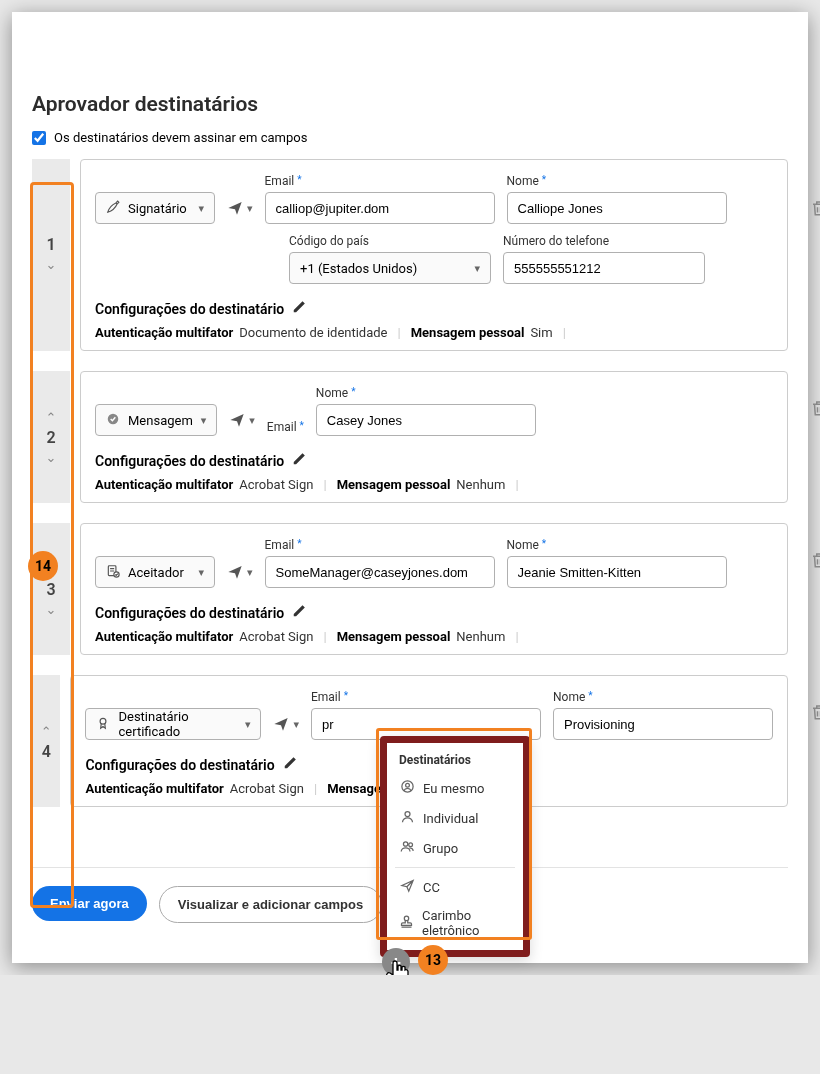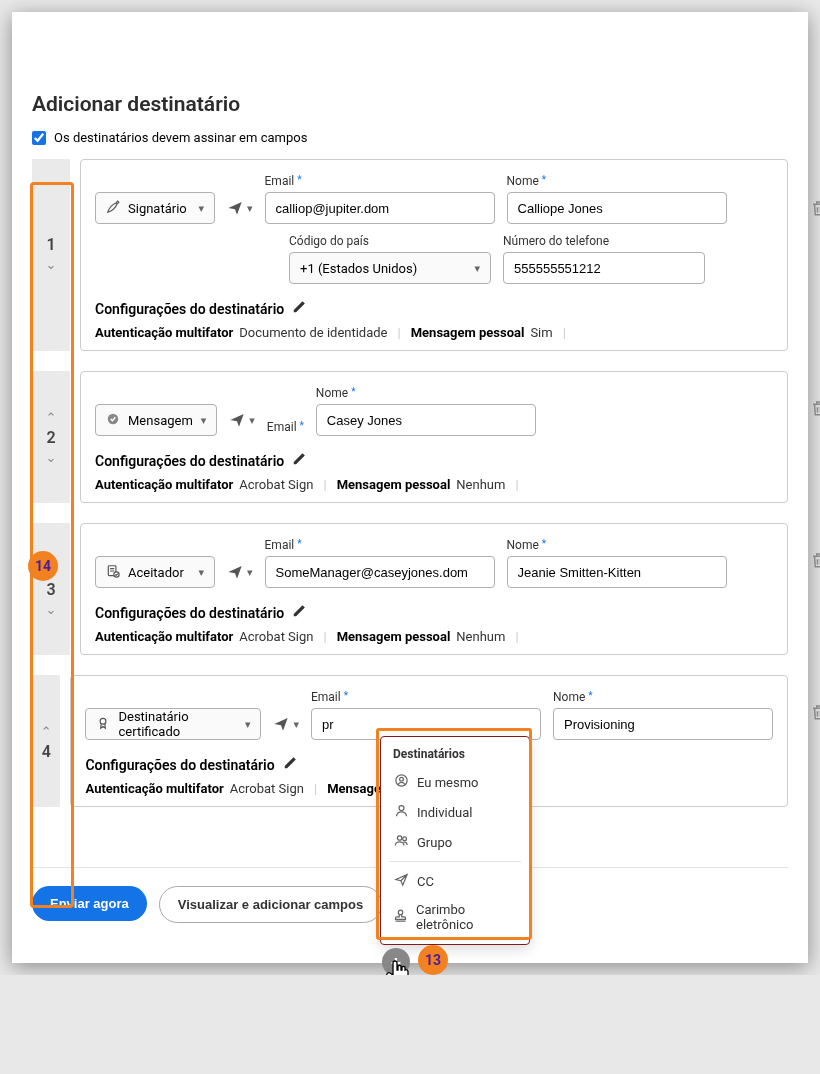--- a/index.html
+++ b/index.html
@@ -168,31 +168,31 @@
     position: absolute;
     border: 3px solid #f28121;
     pointer-events: none;
     border-radius: 4px;
   }
   .badge {
     position: absolute;
     width: 30px; height: 30px;
     background: #f28121;
     border-radius: 50%;
-    color: #4c1d95;
+    color: #000000;
     font-size: 14px;
     font-weight: 700;
     display:flex;align-items:center;justify-content:center;
     z-index: 5;
   }
 
   .popup {
     position: absolute;
     background: #fff;
-    border: 1px solid #7f1d1d;
+    border: 7px solid #7f1d1d;
     border-radius: 4px;
     box-shadow: 0 4px 14px rgba(0,0,0,0.15);
     width: 150px;
     z-index: 3;
     padding: 6px 0;
   }
   .popup-title {
     font-size: 12px;
     font-weight: 700;
     color:#333;
@@ -272,21 +272,21 @@
     cursor:pointer;
   }
   .icon-svg { width:14px;height:14px; flex-shrink:0; }
   .chev-down { font-size:11px;color:#666; }
 </style>
 </head>
 <body>
 
 <div class="page">
 
-  <h2>Adicionar destinatário</h2>
+  <h2>Aprovador destinatários</h2>
 
   <div class="checkbox-row">
     <input type="checkbox" checked="" style="">
     <span>Os destinatários devem assinar em campos</span>
   </div>
 
   <div id="recipients-container">
       <div class="recipient-block">
     <div class="order-col">
           <div class="order-num">1</div>

